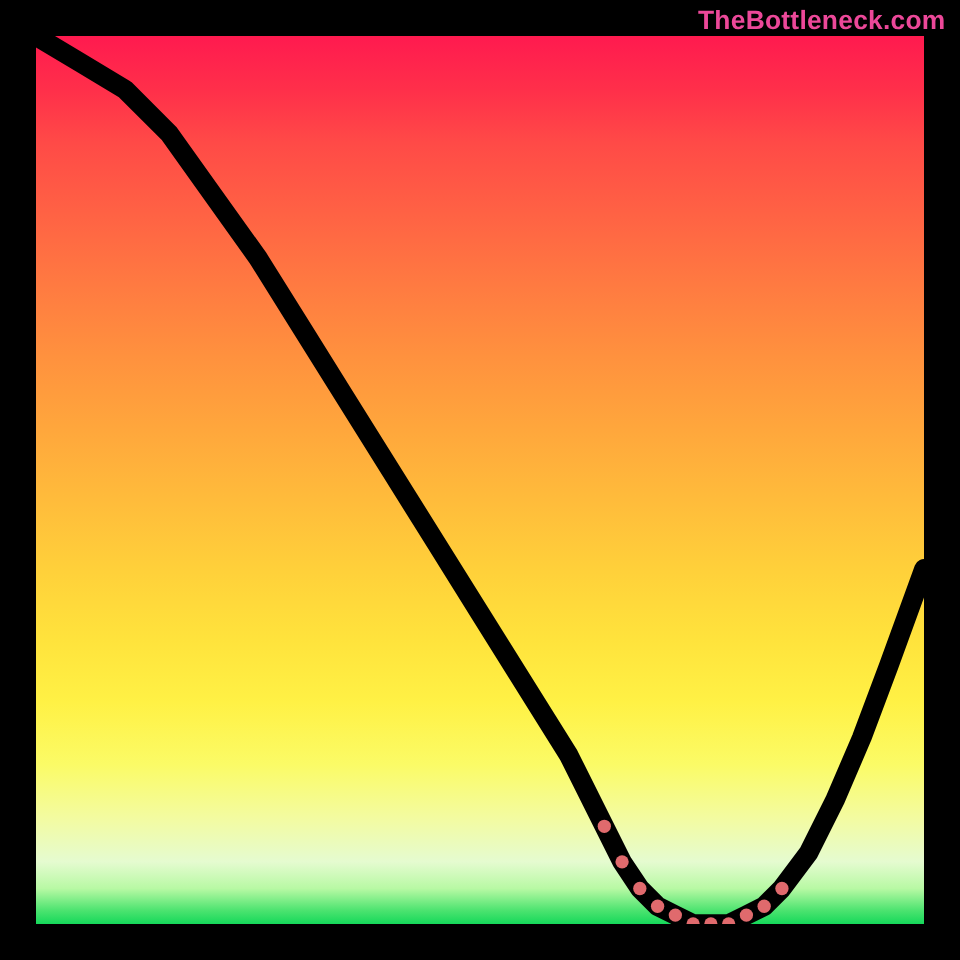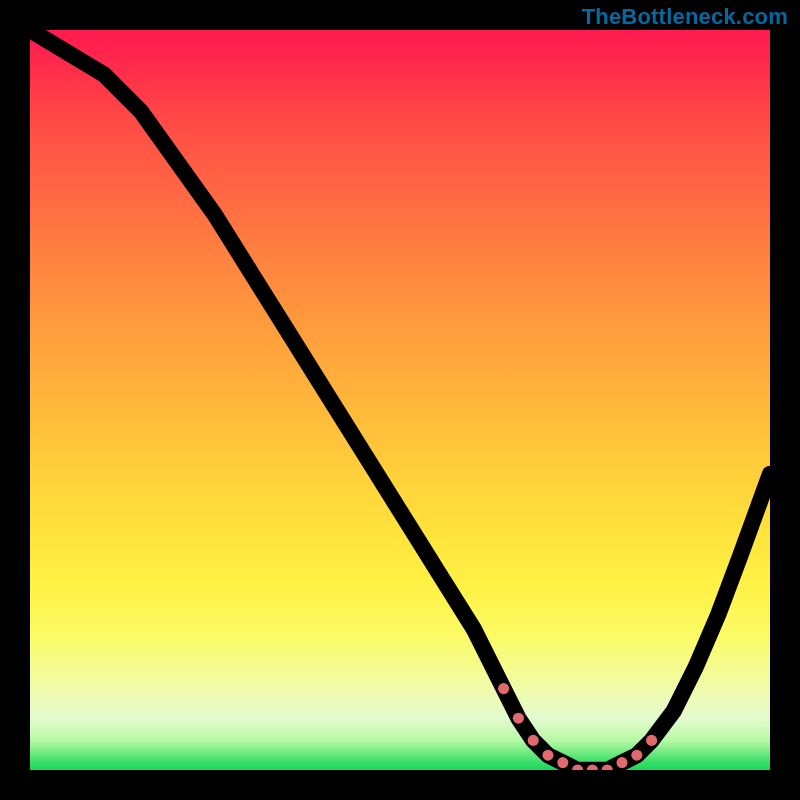--- a/index.html
+++ b/index.html
@@ -16,21 +16,21 @@
     width: 800px;
     height: 800px;
     background: #000;
   }
   .watermark {
     position: absolute;
     top: 4px;
     right: 12px;
     font-size: 22px;
     font-weight: 600;
-    color: #0369a1;
+    color: #ec4899;
     letter-spacing: 0.2px;
     z-index: 5;
   }
   .plot-area {
     position: absolute;
     left: 30px;
     top: 30px;
     width: 740px;
     height: 740px;
     overflow: hidden;

